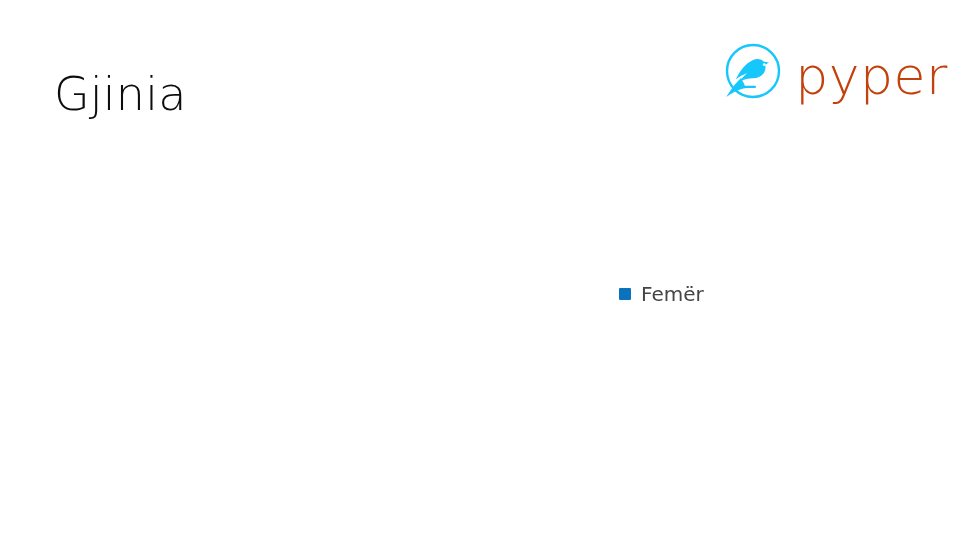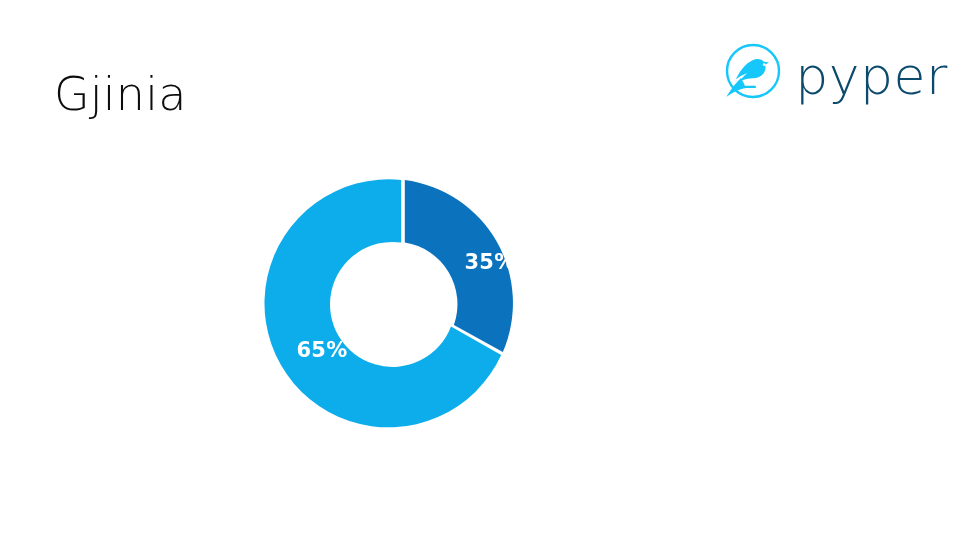--- a/index.html
+++ b/index.html
@@ -145,42 +145,24 @@
       <path fill="#15c7fb" d="
         M22.0 37.0
         c-3.6 3.4 -7.2 7.6 -10.6 12.4
         c-1.6 2.3 -3.0 4.5 -4.2 6.6
         c3.0 -2.2 6.0 -4.0 9.0 -5.4
         c4.2 -2.0 7.6 -3.1 10.2 -3.3
         l-1.2 -4.3 z"></path>
 
       <path stroke="#15c7fb" stroke-width="2.2" fill="none" stroke-linecap="round" d="M19.5 45.8 L36.0 45.8"></path>
     </svg>
-    <div class="brand-word" style="color: #0c4a6e;">pyper</div>
+    <div class="brand-word" style="color: #c2410c;">pyper</div>
   </div>
 
-  <div class="chart-wrap">
-    <svg class="donut-svg" viewBox="0 0 250 250">
-      <g>
-
-        <path fill="#0b73be" d="M 126.8 1.0
-                 A 124 124 0 0 1 224.8 173.1
-                 L 175.9 146.0
-                 A 62.5 62.5 0 0 0 126.8 63.5
-                 Z"></path>
-
-        <path fill="#0dadec" d="M 223.2 176.0
-                 A 124 124 0 1 1 123.2 1.0
-                 L 123.2 63.5
-                 A 62.5 62.5 0 1 0 173.0 147.4
-                 Z"></path>
-      </g>
-      <g>
-        <text class="slice-label" x="212" y="90" text-anchor="middle" fill="#ffffff">35%</text>
-        <text class="slice-label" x="44" y="178" text-anchor="middle" fill="#ffffff">65%</text>
-      </g>
-    </svg>
-  </div>
 
   <div class="legend">
+    <div class="legend-item">
+      <span class="legend-swatch" style="background: rgb(11, 115, 190);"></span>
+      <span class="legend-label">Femër</span>
+    </div>
   </div>
 
 </div>
 
 </body></html>

